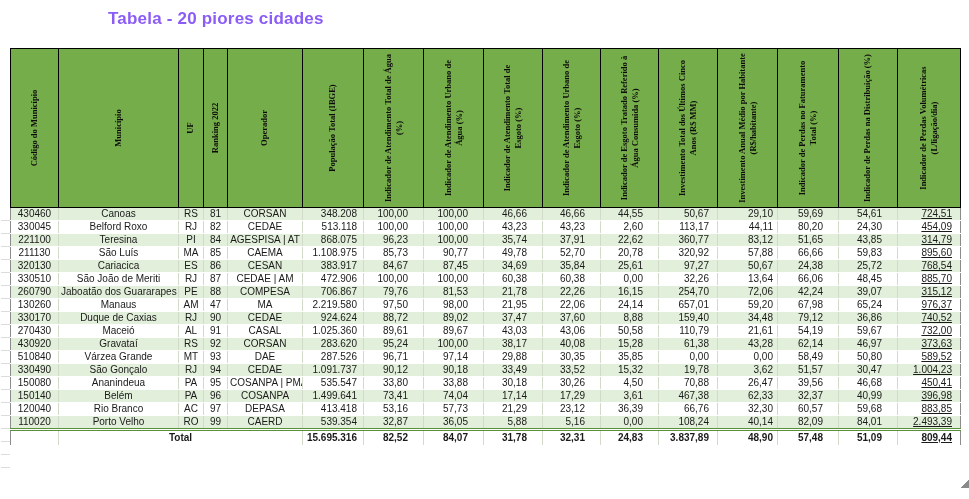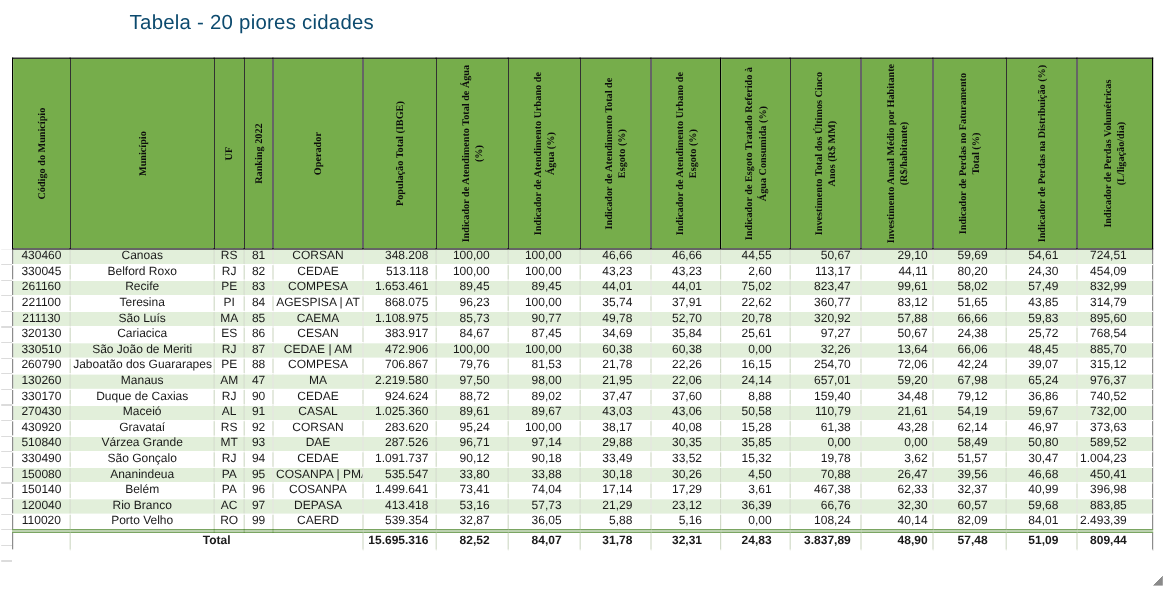--- a/index.html
+++ b/index.html
@@ -10,21 +10,21 @@
     --ink:#1a1a1a;
   }
   html,body{margin:0;padding:0;}
   body{
     width:969px;height:499px;background:#ffffff;position:relative;
     font-family:"Liberation Sans",sans-serif;color:var(--ink);
     overflow:hidden;
   }
   .title{
     position:absolute;left:108px;top:9px;
-    font-size:17px;font-weight:normal;color:#0c4a6e;letter-spacing:.2px;
+    font-size:17px;font-weight:bold;color:#8b5cf6;letter-spacing:.2px;
   }
   table.main{
     position:absolute;left:10px;top:48px;width:950px;
     border-collapse:collapse;table-layout:fixed;
     border:1px solid #8c8c8c;
   }
   thead th{
     background:var(--header-bg);
     border:1px solid #000;
     height:158px;position:relative;padding:0;overflow:hidden;
@@ -47,21 +47,21 @@
   }
   tbody tr:nth-child(odd):not(.total) td{background:var(--band-bg);}
   tbody td:last-child{border-right:1px solid #8c8c8c;}
   .c{text-align:center;}
   .n{text-align:right;}
   .p6{padding-right:6px;}
   .p7,.p8,.p9,.p10,.p11{padding-right:15px;}
   .p12{padding-right:8px;}
   .p13{padding-right:4px;}
   .p14,.p15{padding-right:15px;text-align:right;}
-  .p16{padding-right:21px;}
+  .p16{padding-right:8px;text-decoration:underline;}
   tr.total td{
     background:#ffffff !important;
     font-weight:bold;
     border-top:3px double var(--total-border);
     height:14px;
   }
   .gutter{
     position:absolute;left:1px;top:208px;width:9px;height:272px;
     background:repeating-linear-gradient(to bottom,transparent 0 12px,#dcdcdc 12px 13px);
   }
@@ -179,38 +179,20 @@
         <td class="n p9">43,23</td>
         <td class="n p10">43,23</td>
         <td class="n p11">2,60</td>
         <td class="n p12">113,17</td>
         <td class="n p13">44,11</td>
         <td class="n p14">80,20</td>
         <td class="n p15">24,30</td>
         <td class="n p16">454,09</td>
       </tr>
       <tr>
-        <td class="c">261160</td>
-        <td class="c">Recife</td>
-        <td class="c">PE</td>
-        <td class="c">83</td>
-        <td class="c">COMPESA</td>
-        <td class="n p6">1.653.461</td>
-        <td class="n p7">89,45</td>
-        <td class="n p8">89,45</td>
-        <td class="n p9">44,01</td>
-        <td class="n p10">44,01</td>
-        <td class="n p11">75,02</td>
-        <td class="n p12">823,47</td>
-        <td class="n p13">99,61</td>
-        <td class="n p14">58,02</td>
-        <td class="n p15">57,49</td>
-        <td class="n p16">832,99</td>
-      </tr>
-      <tr>
         <td class="c">221100</td>
         <td class="c">Teresina</td>
         <td class="c">PI</td>
         <td class="c">84</td>
         <td class="c">AGESPISA | AT</td>
         <td class="n p6">868.075</td>
         <td class="n p7">96,23</td>
         <td class="n p8">100,00</td>
         <td class="n p9">35,74</td>
         <td class="n p10">37,91</td>

